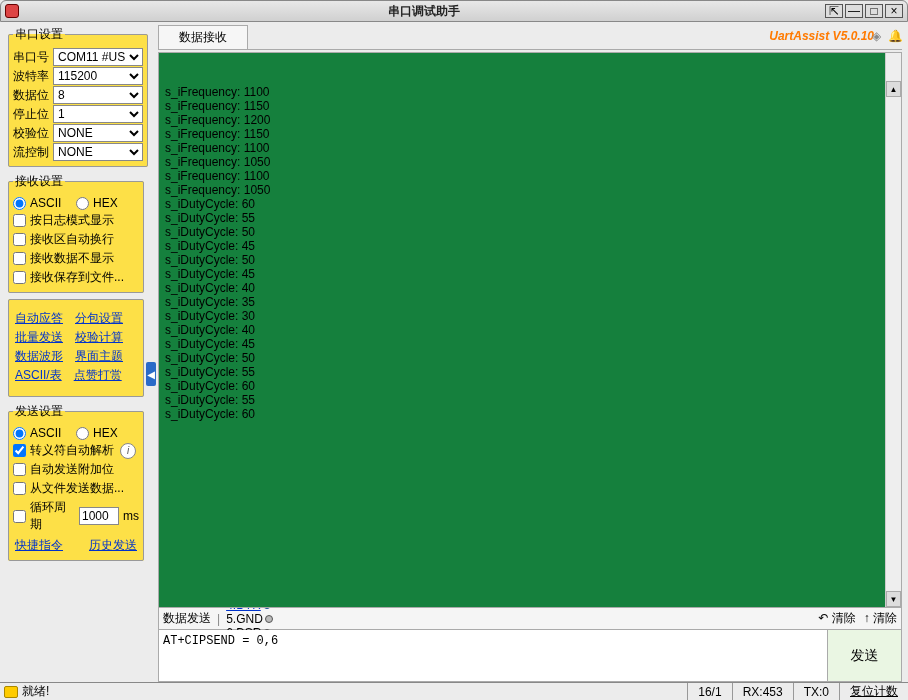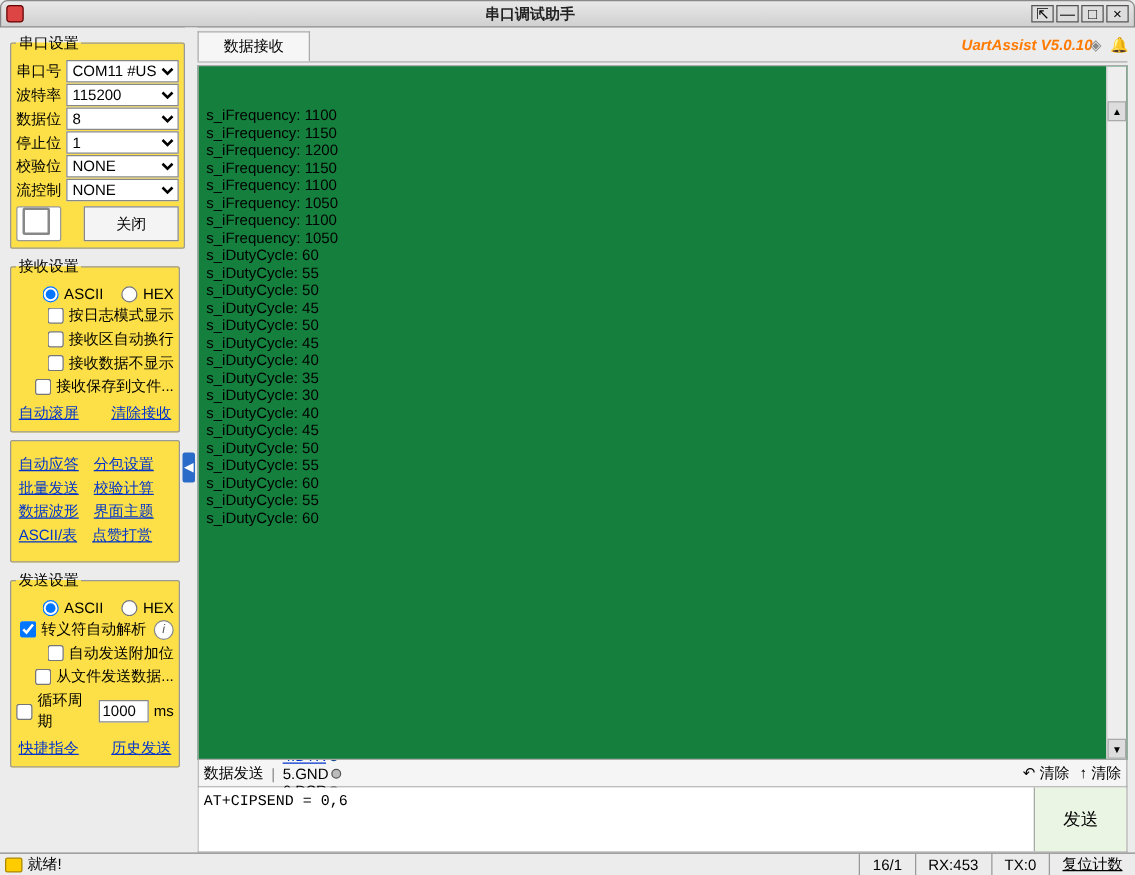--- a/index.html
+++ b/index.html
@@ -13,21 +13,21 @@
 fieldset { border: 1px solid #999; border-radius: 2px; margin-bottom: 6px; padding: 4px 4px 4px 4px; background: #fde047; }
 fieldset legend { padding: 0 2px; }
 .row { display: flex; align-items: center; margin: 1px 0; }
 .row .lab { width: 40px; }
 select.combo { flex: 1; height: 18px; border: 1px solid #888; background: #fff; font-size: 12px; }
 .portrow { justify-content: space-between; gap: 4px; margin-top: 4px; }
 .porticon { width: 36px; height: 28px; border: 1px solid #999; background: #fff; border-radius: 2px; display: flex; align-items: center; justify-content: center; }
 .porticon .sq { width: 18px; height: 18px; border: 2px solid #888; background: #f60; border-radius: 2px; position: relative; }
 .porticon .sq::after { content: ""; position: absolute; top: -6px; left: -6px; width: 18px; height: 18px; border: 2px solid #888; border-radius: 2px; background: #fff; }
 button.btn { height: 28px; width: 76px; border: 1px solid #888; background: #f4f4f4; cursor: pointer; }
-.chk { display: flex; align-items: center; gap: 4px; margin: 2px 0; justify-content: flex-end; }
+.chk { display: flex; align-items: center; gap: 4px; margin: 2px 0; }
 .chk input { margin: 0; }
 .linklist a, a.link { color: #0033cc; text-decoration: underline; cursor: pointer; }
 .linerow { display: flex; justify-content: space-between; padding: 2px 2px; }
 .shortcuts { padding: 4px 2px 6px 2px; border-top: 1px solid #ccc; margin-top: 2px; }
 .shortcuts .srow { display: flex; gap: 12px; margin: 2px 0; }
 .inputtxt { width: 40px; height: 18px; border: 1px solid #888; padding: 0 2px; }
 .gap { position: relative; width: 10px; background: #ececec; }
 .gap .handle { position: absolute; left: -2px; top: 340px; width: 10px; height: 24px; background: #2a6ac8; border-radius: 2px; cursor: pointer; display: flex; align-items: center; justify-content: center; color: #fff; font-size: 10px; }
 .right { flex: 1; display: flex; flex-direction: column; padding: 4px 6px 0 0; }
 .tabs { height: 24px; display: flex; align-items: flex-end; border-bottom: 1px solid #aaa; position: relative; }
@@ -92,26 +92,20 @@
           <select class="combo"><option>1</option></select>
         </div>
       <div class="row">
           <span class="lab">校验位</span>
           <select class="combo"><option>NONE</option></select>
         </div>
       <div class="row">
           <span class="lab">流控制</span>
           <select class="combo"><option>NONE</option></select>
         </div>
-      <div class="row portrow">
-        <div class="porticon">
-            <div class="sq"></div>
-          </div>
-        <button class="btn">关闭</button>
-      </div>
     </fieldset>
 
     <fieldset>
       <legend>接收设置</legend>
       <div class="chk"><input type="radio" name="r1" checked="" style=""><span>ASCII</span>&nbsp;&nbsp;<input type="radio" name="r1" style=""><span>HEX</span></div>
       <div id="recv-opts">
           <div class="chk">
             <input type="checkbox" style="">
             <span>按日志模式显示</span>
           </div>
@@ -121,24 +115,20 @@
           </div>
           <div class="chk">
             <input type="checkbox" style="">
             <span>接收数据不显示</span>
           </div>
           <div class="chk">
             <input type="checkbox" style="">
             <span>接收保存到文件...</span>
           </div>
         </div>
-      <div class="linerow">
-        <a class="link">自动滚屏</a>
-        <a class="link">清除接收</a>
-      </div>
     </fieldset>
 
     <fieldset>
       <div id="shortcuts" class="shortcuts" style="border-top:none;margin-top:0;">
           <div class="srow">
             <a class="link">自动应答</a>
             <a class="link">分包设置</a>
           </div>
           <div class="srow">
             <a class="link">批量发送</a>

